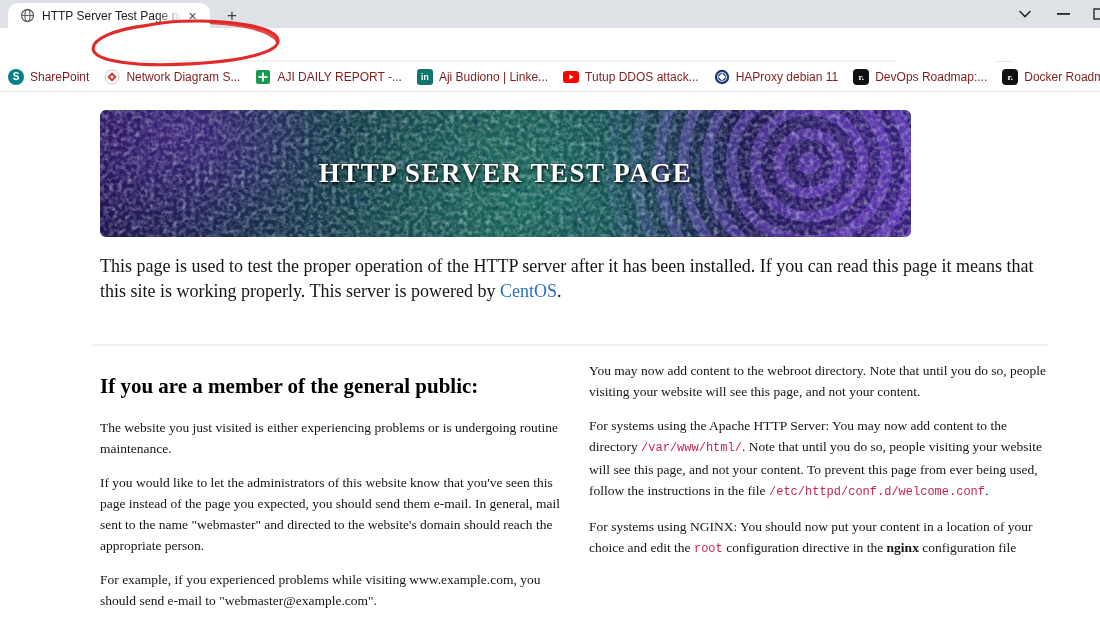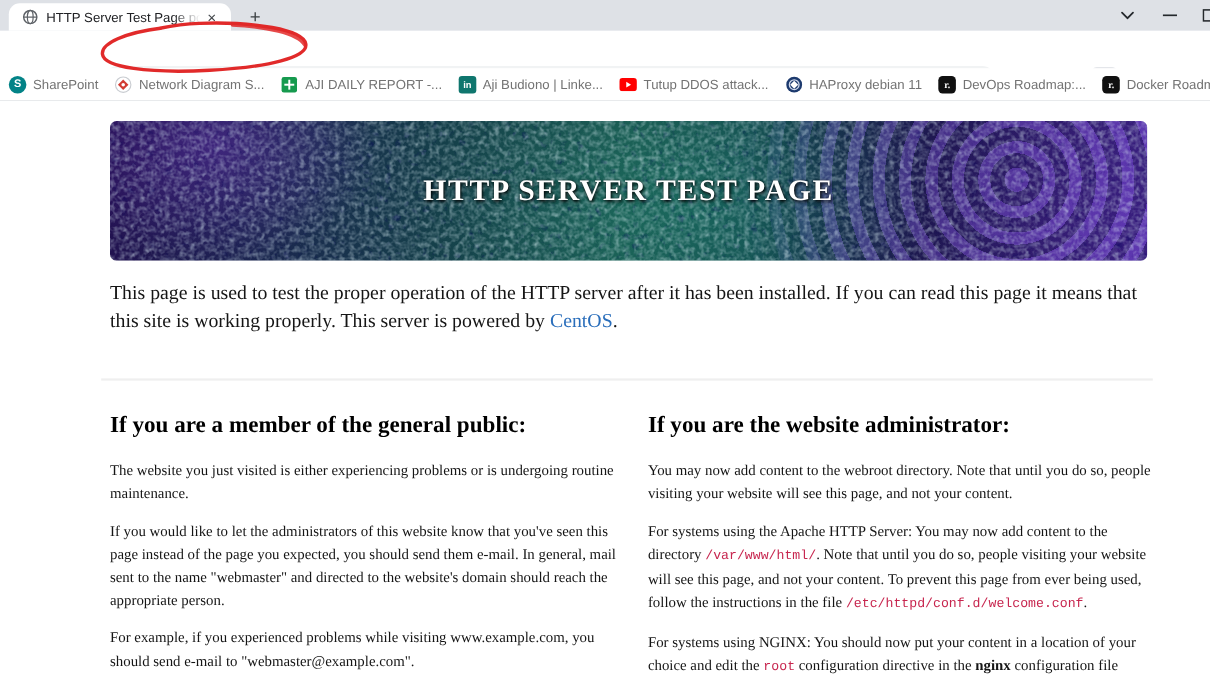--- a/index.html
+++ b/index.html
@@ -32,29 +32,29 @@
   .omni-divider{width:1px;height:15px;background:#c8cbcf;margin:0 10px;}
   .omni-url{font-size:13.5px;color:#202124;white-space:nowrap;}
   .tb-icon{position:absolute;top:32px;width:26px;height:26px;display:flex;align-items:center;justify-content:center;border-radius:50%;}
   .translate-bg{background:#e4e6ea;border-radius:5px;width:24px;height:24px;top:33px;}
   
   .bookmarks{position:absolute;left:0;top:62px;width:1100px;height:29px;background:#fff;
              display:flex;align-items:center;padding-left:8px;box-sizing:border-box;
              box-shadow:0 1px 0 #e6e8ea;}
   .bm{display:flex;align-items:center;margin-right:15px;white-space:nowrap;cursor:pointer;}
   .bm-ic{width:16px;height:16px;margin-right:6px;flex:0 0 auto;display:flex;align-items:center;justify-content:center;}
-  .bm-label{font-size:12px;color:#737373;}
+  .bm-label{font-size:12px;color:#7f1d1d;}
   .ic-box{width:16px;height:16px;border-radius:3px;display:flex;align-items:center;justify-content:center;
           color:#fff;font-weight:bold;}
   
   .annotation{position:absolute;left:86px;top:17px;width:204px;height:52px;z-index:30;pointer-events:none;}
   
   .page{position:absolute;left:0;top:92px;width:1100px;height:527px;background:#fff;
         font-family:"Liberation Serif",serif;color:#151515;}
-  .banner{position:absolute;left:100px;top:18px;width:943px;height:127px;border-radius:6px;overflow:hidden;
+  .banner{position:absolute;left:100px;top:18px;width:811px;height:127px;border-radius:6px;overflow:hidden;
           background:
             radial-gradient(240px 170px at 10% 18%, rgba(96,44,168,.50), transparent 62%),
             radial-gradient(320px 210px at 55% 62%, rgba(28,158,128,.28), transparent 70%),
             radial-gradient(260px 200px at 97% 70%, rgba(70,36,150,.55), transparent 65%),
             linear-gradient(95deg,#221150 0%,#1c2150 12%,#15404a 32%,#1b564f 50%,#14484e 64%,#241c5e 79%,#3c2383 92%,#45289a 100%);}
   .banner::before{content:"";position:absolute;right:0;top:0;width:45%;height:100%;
           background:repeating-radial-gradient(circle at 72% 42%, rgba(150,95,235,.30) 0 11px, rgba(15,8,40,.22) 11px 24px);
           -webkit-mask-image:radial-gradient(circle at 72% 42%, #000 0%, #000 52%, transparent 80%);
           mask-image:radial-gradient(circle at 72% 42%, #000 0%, #000 52%, transparent 80%);}
   .banner::after{content:"";position:absolute;left:79%;top:26%;width:34px;height:34px;
@@ -276,19 +276,18 @@
   <hr class="divider">
 
   <div class="columns">
     <div class="col col-left">
       <div class="col-h">If you are a member of the general public:</div>
       <p>The website you just visited is either experiencing problems or is undergoing routine maintenance.</p>
       <p>If you would like to let the administrators of this website know that you've seen this page instead of the page you expected, you should send them e-mail. In general, mail sent to the name "webmaster" and directed to the website's domain should reach the appropriate person.</p>
       <p>For example, if you experienced problems while visiting www.example.com, you should send e-mail to "webmaster@example.com".</p>
     </div>
     <div class="col col-right">
-      <div class="col-h">If you are the website administrator:</div>
       <p>You may now add content to the webroot directory. Note that until you do so, people visiting your website will see this page, and not your content.</p>
       <p><span>For systems using the Apache HTTP Server: You may now add content to the directory </span><code>/var/www/html/</code><span>. Note that until you do so, people visiting your website will see this page, and not your content. To prevent this page from ever being used, follow the instructions in the file </span><code>/etc/httpd/conf.d/welcome.conf</code><span>.</span></p>
       <p><span>For systems using NGINX: You should now put your content in a location of your choice and edit the </span><code>root</code><span> configuration directive in the </span><span class="bold">nginx</span><span> configuration file</span></p>
     </div>
   </div>
 </div>
 
 </body></html>

